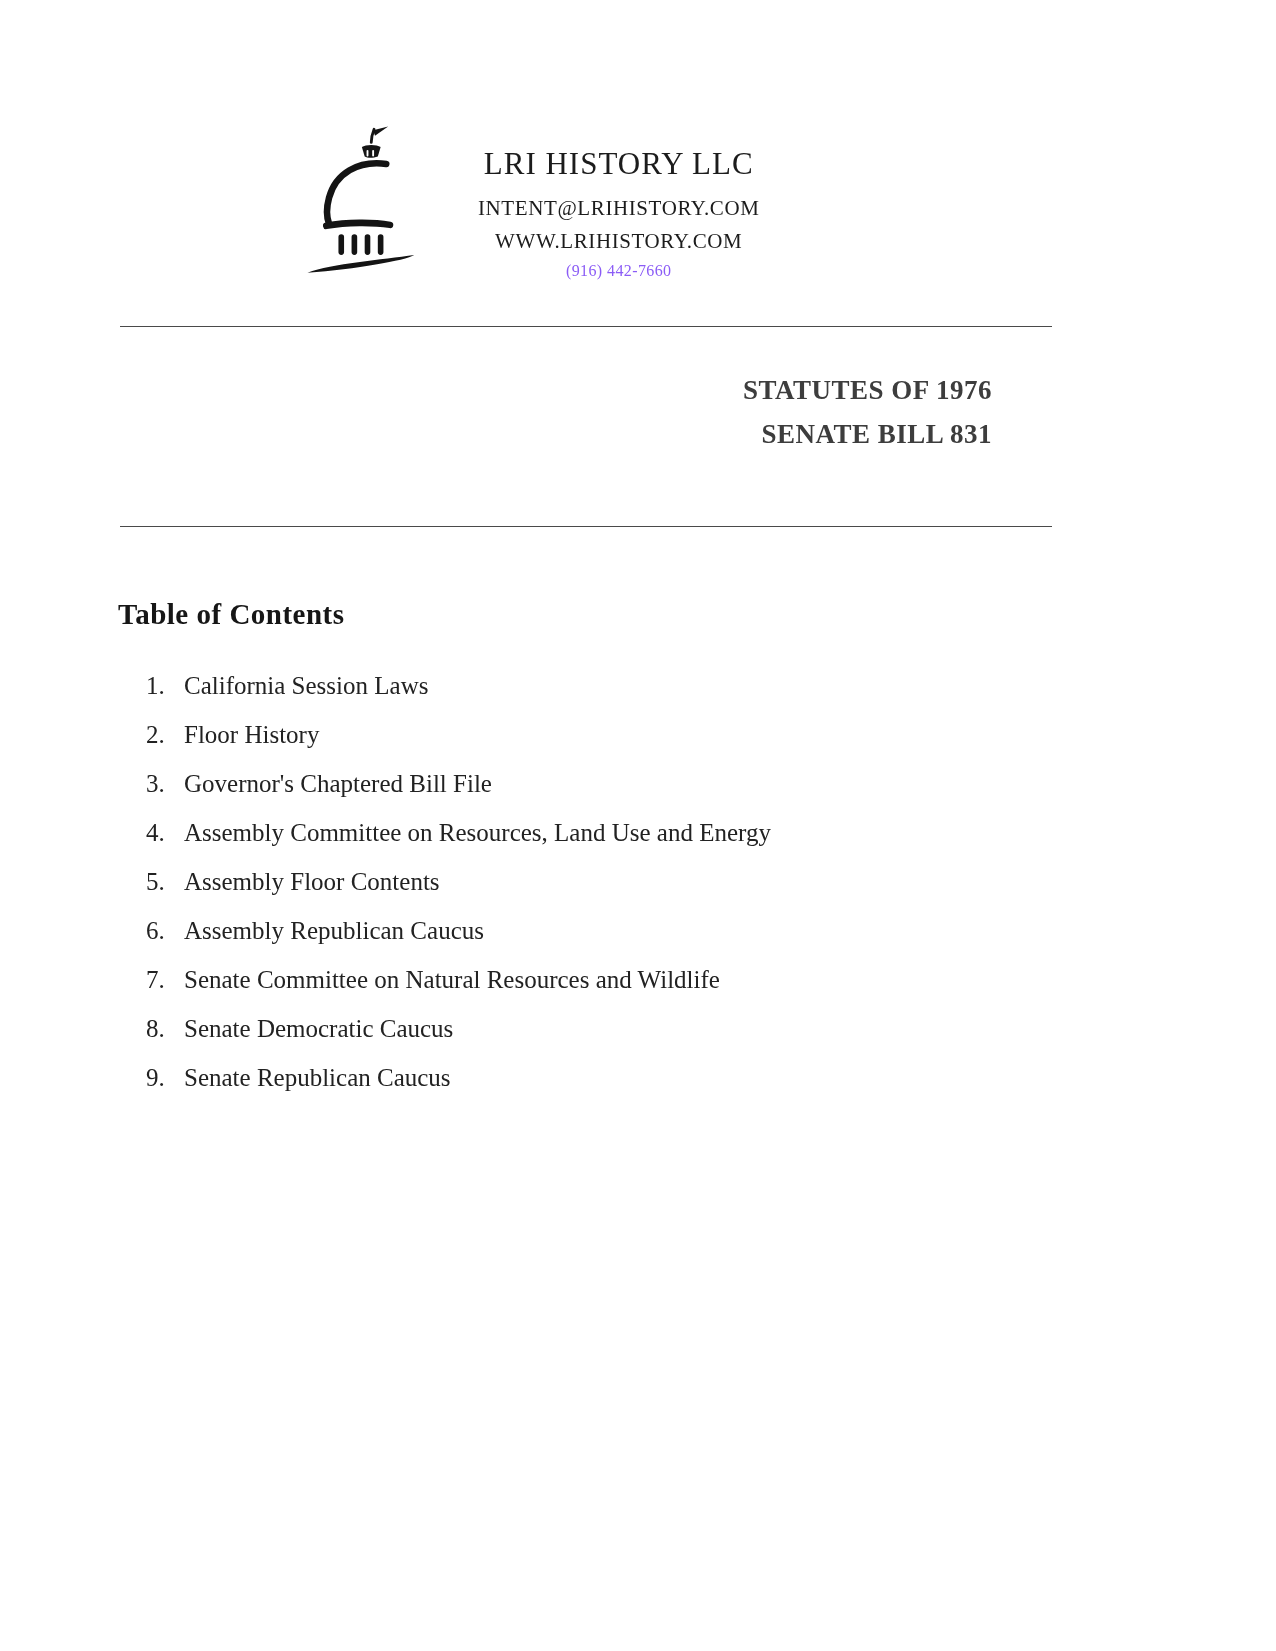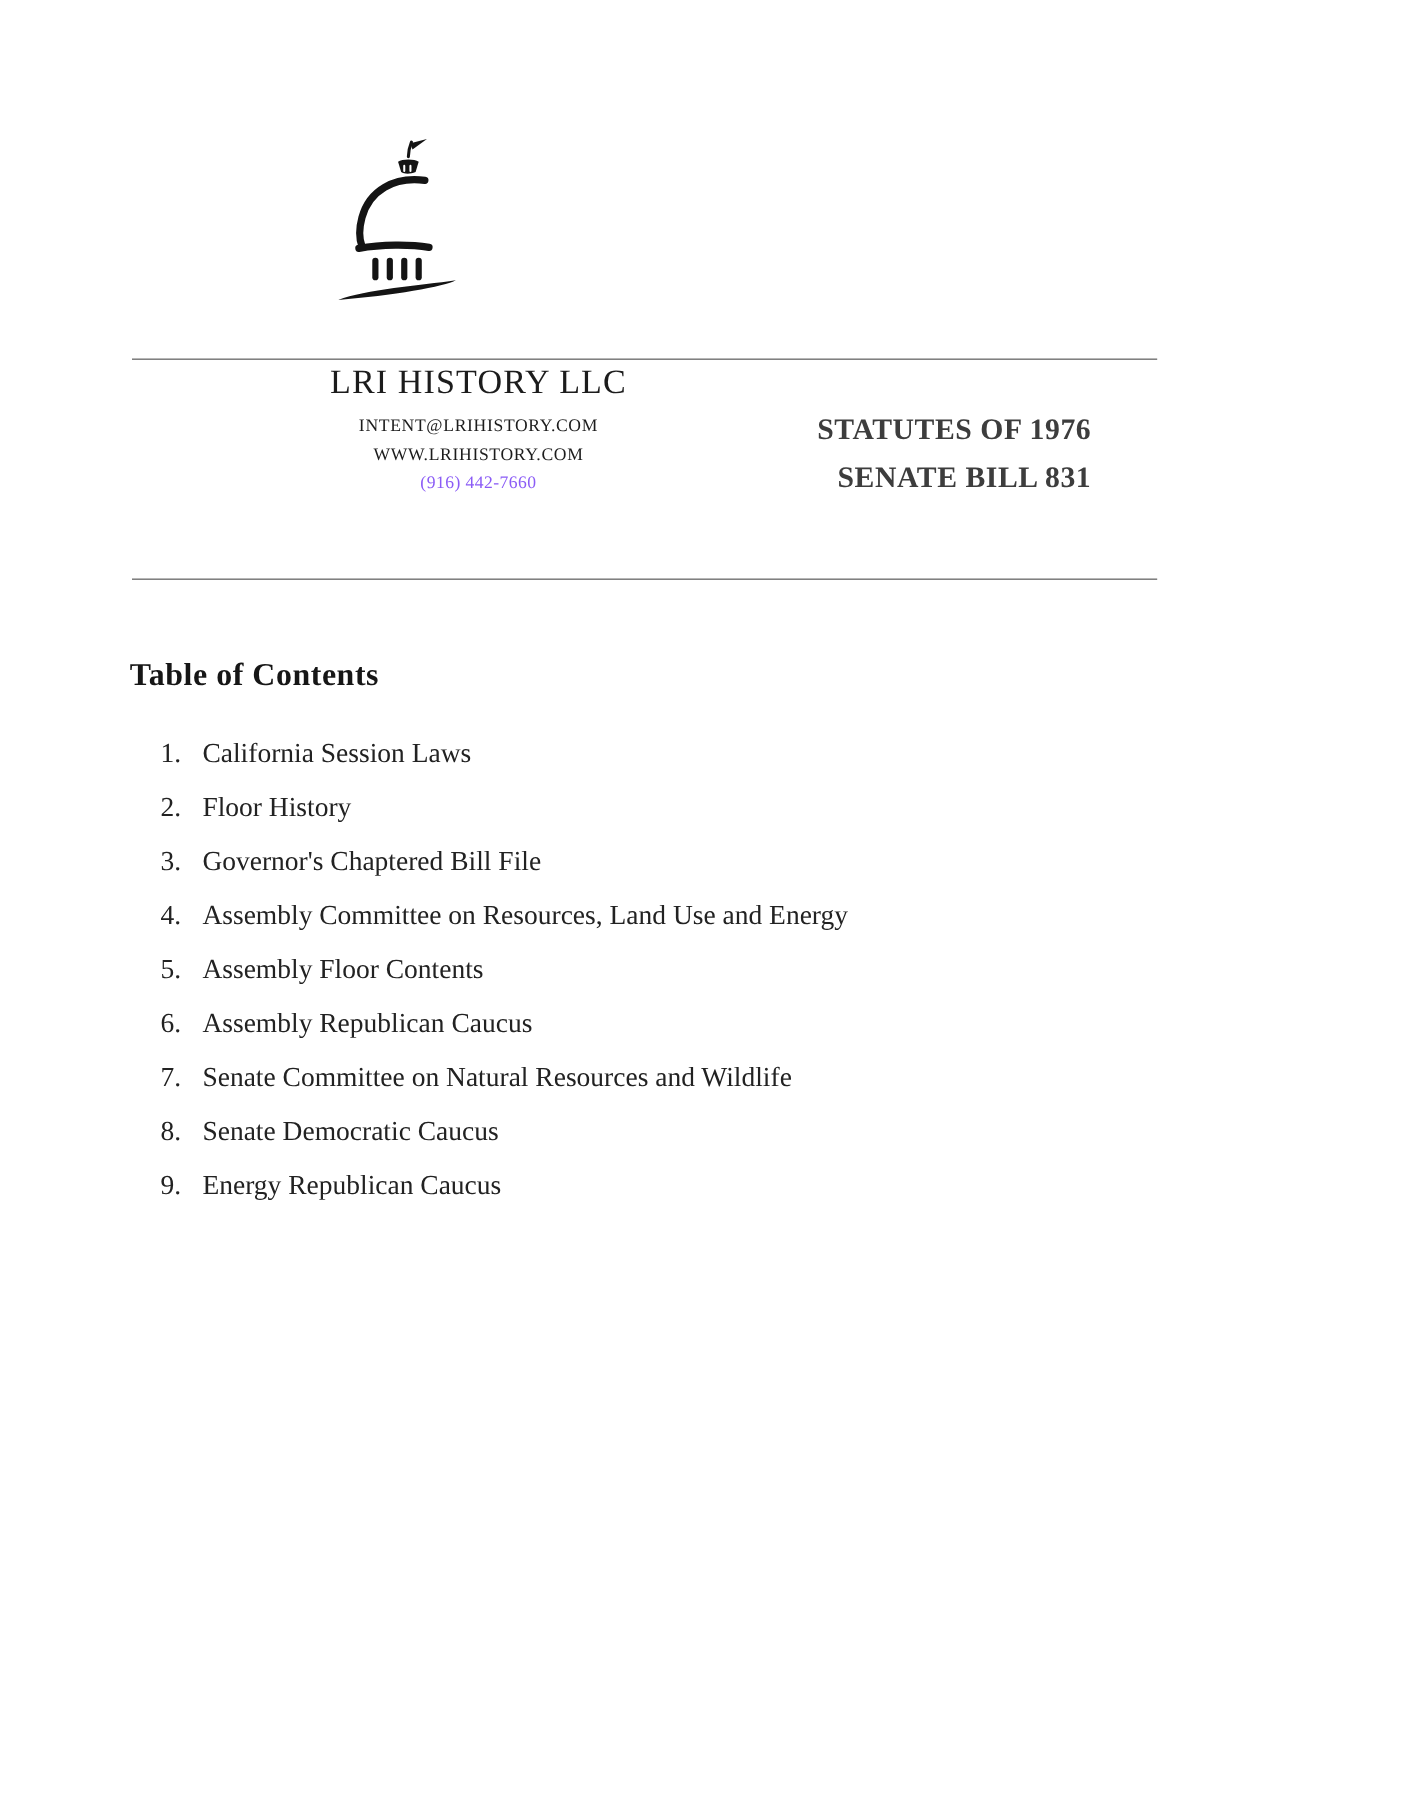--- a/index.html
+++ b/index.html
@@ -17,42 +17,41 @@
     overflow: hidden;
   }
 
   
   .header {
     position: absolute;
     top: 118px;
     left: 300px;
     display: flex;
     align-items: flex-start;
-    gap: 18px;
-    flex-direction: column;
+    gap: 28px;
   }
   .logo-wrap {
     width: 150px;
     height: 165px;
     flex: 0 0 auto;
   }
   .logo-wrap svg { width: 100%; height: 100%; }
   .company-block {
     text-align: center;
     padding-top: 28px;
   }
   .company-name {
     font-size: 31px;
     letter-spacing: 1px;
     color: #1c1c1c;
     margin-bottom: 14px;
     white-space: nowrap;
   }
   .contact-line {
-    font-size: 16px;
+    font-size: 21px;
     letter-spacing: 0.6px;
     color: #1c1c1c;
     margin-bottom: 8px;
     white-space: nowrap;
   }
   .contact-phone {
     font-size: 16px;
     letter-spacing: 0.4px;
     color: #8b5cf6;
     white-space: nowrap;
@@ -192,18 +191,18 @@
       <li class="toc-item">
         <span class="toc-number">7.</span>
         <span class="toc-label">Senate Committee on Natural Resources and Wildlife</span>
       </li>
       <li class="toc-item">
         <span class="toc-number">8.</span>
         <span class="toc-label">Senate Democratic Caucus</span>
       </li>
       <li class="toc-item">
         <span class="toc-number">9.</span>
-        <span class="toc-label">Energy Republican Caucus</span>
+        <span class="toc-label">Senate Republican Caucus</span>
       </li>
     </ol>
   </div>
 
 </div>
 
 </body></html>

